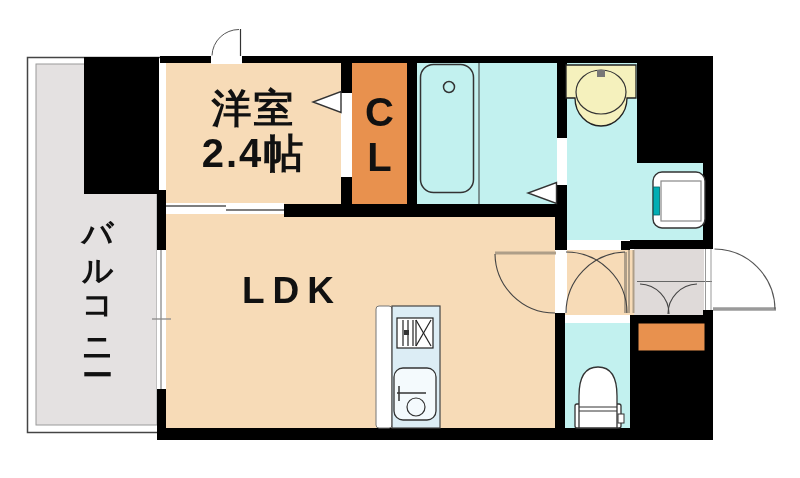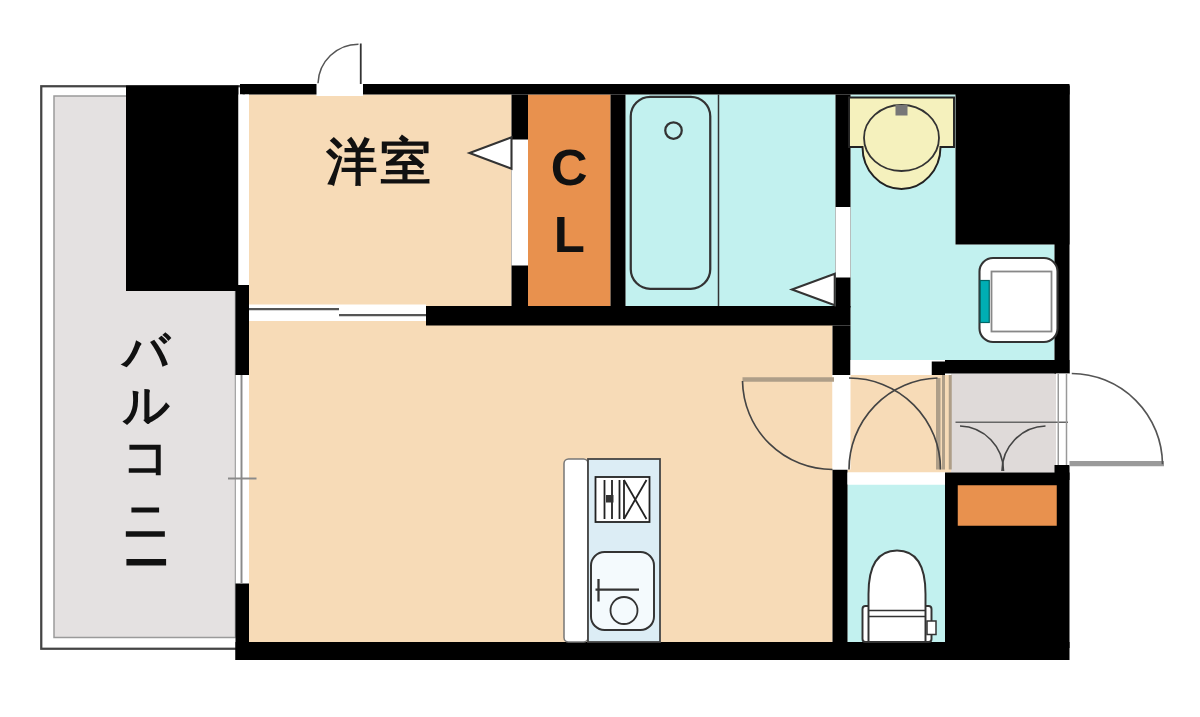--- a/index.html
+++ b/index.html
@@ -3,21 +3,21 @@
 <meta charset="utf-8">
 <style>
   html,body{margin:0;padding:0;background:#fff;}
   #stage{
     position:relative;width:800px;height:478px;background:#ffffff;
     font-family:"Liberation Sans","DejaVu Sans",sans-serif;overflow:hidden;
   }
   #plan-svg{position:absolute;left:0;top:0;}
   .room-label{
     position:absolute;color:#111;text-align:center;font-weight:600;
-    line-height:45px;font-size:34px;letter-spacing:2px;white-space:nowrap;
+    line-height:45px;font-size:40px;letter-spacing:2px;white-space:nowrap;
   }
   #ldk-label{font-size:37px;line-height:50px;letter-spacing:8px;}
   #cl-label{line-height:45px;letter-spacing:0;}
   #balcony-label{
     position:absolute;writing-mode:vertical-rl;text-orientation:mixed;
     font-size:31px;letter-spacing:5px;color:#111;font-weight:600;
   }
 </style>
 </head>
 <body>
@@ -153,24 +153,26 @@
 
       <line x1="705.5" y1="249" x2="705.5" y2="310" stroke="#999" stroke-width="1"></line>
       <line x1="711" y1="249" x2="711" y2="310" stroke="#999" stroke-width="1"></line>
       <line x1="713" y1="309" x2="776" y2="309" stroke="#9a9a9a" stroke-width="3.5"></line>
       <path d="M714.5,249 A61,61 0 0 1 775,309.5" fill="none" stroke="#555" stroke-width="1.1"></path>
     </g>
   </svg>
 
   <div class="room-label" id="yoshitsu-label" style="left:166px;top:86px;width:175px;">
     <div>洋室</div>
+    <div>2.4帖</div>
   </div>
 
   <div class="room-label" id="cl-label" style="left:352px;top:90px;width:55px;">
     <div>C</div>
     <div>L</div>
   </div>
 
   <div class="room-label" id="ldk-label" style="left:168px;top:266px;width:248px;">
+    <div>LDK</div>
   </div>
 
   <div id="balcony-label" style="left:76px;top:198px;height:235px;">バルコニー</div>
 </div>
 
 </body></html>

